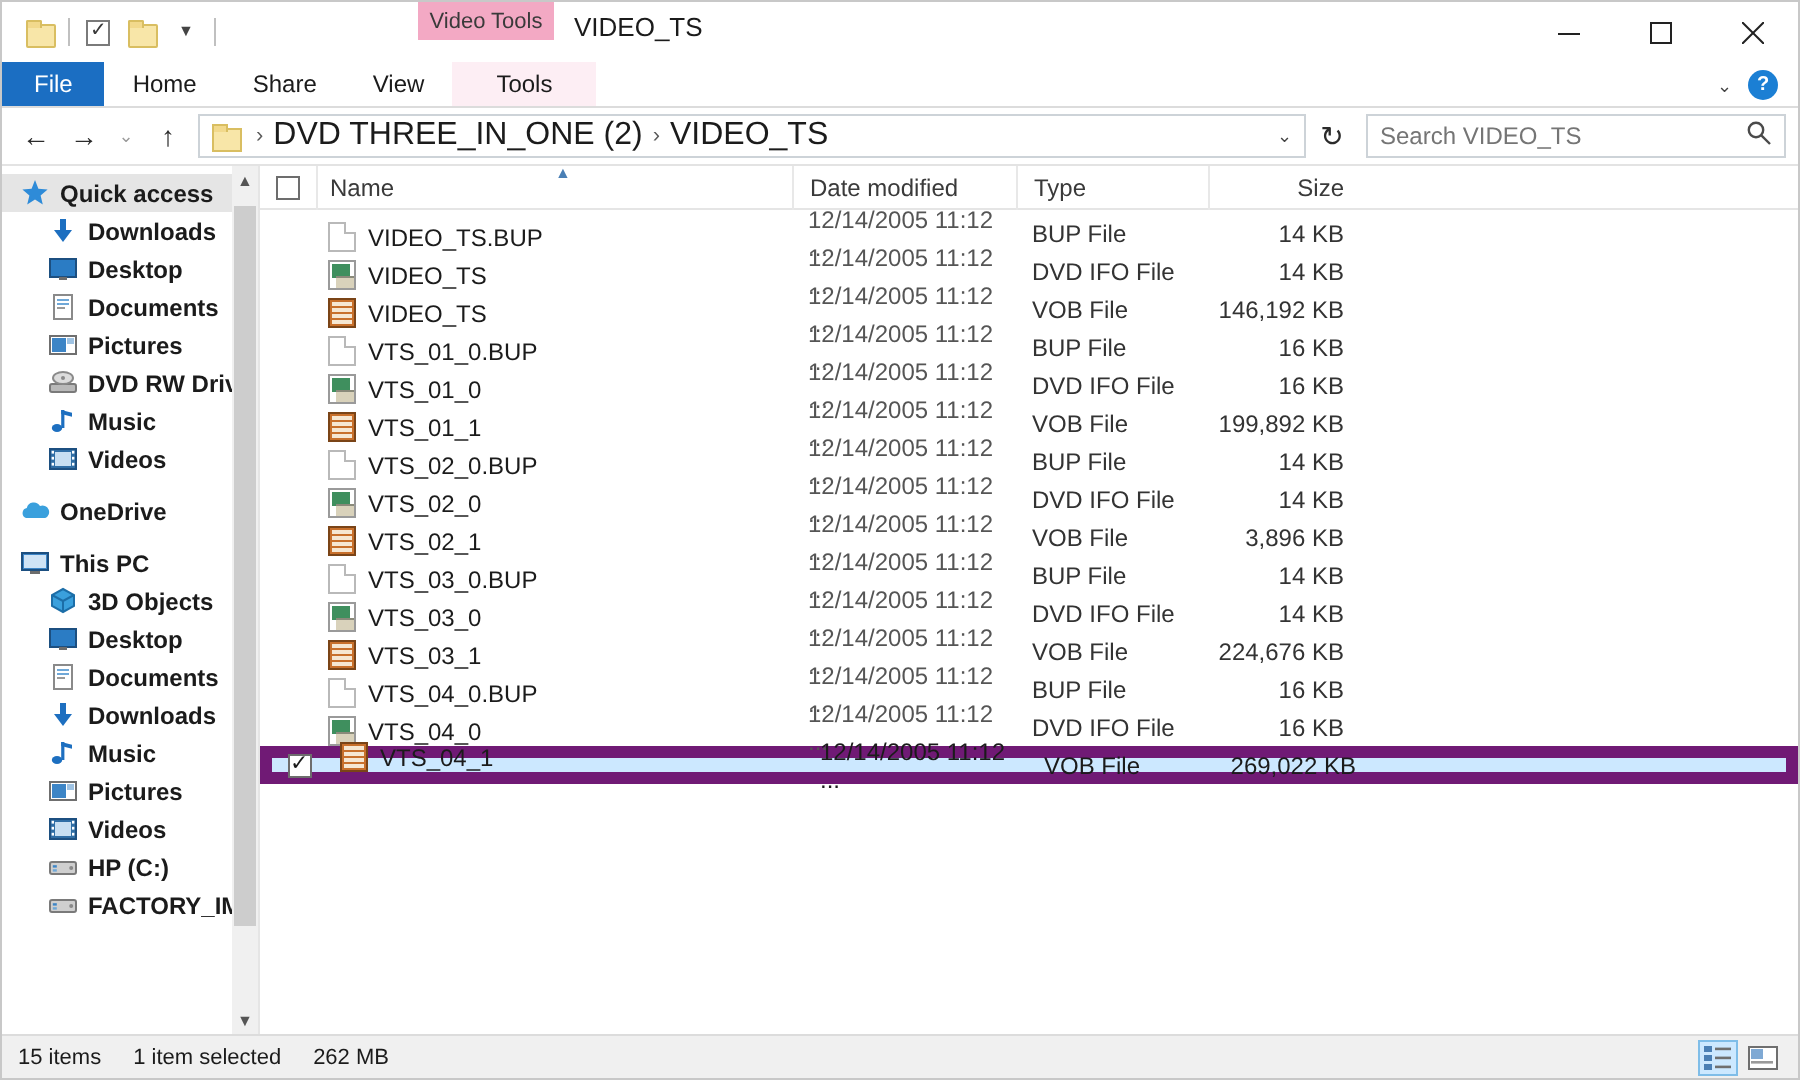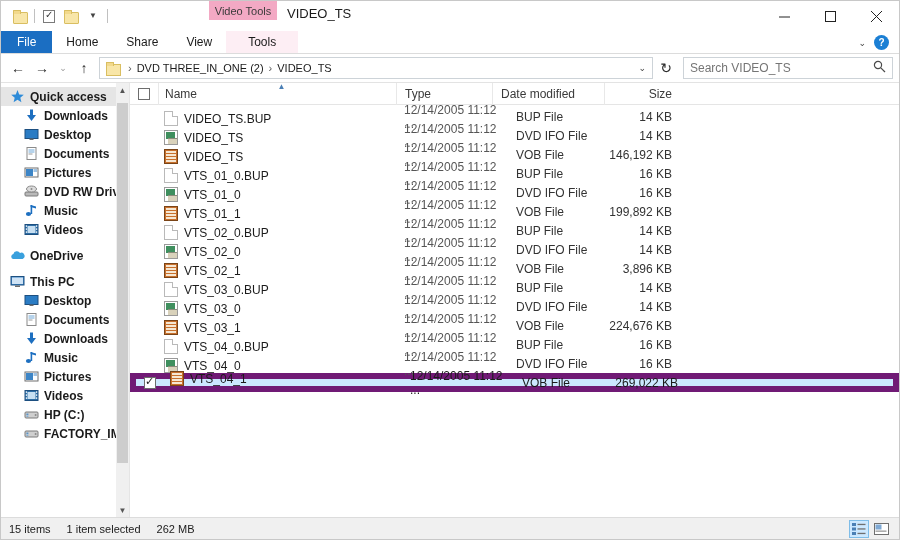--- a/index.html
+++ b/index.html
@@ -58,21 +58,21 @@
              color: #2b2b2b; font-size: 14px; }
   .nav-btn.dim { color: #9a9a9a; font-size: 9px; width: 16px; }
   #crumbbox { flex: 1; height: 22px; border: 1px solid #cdd3d8; background: #fff; display: flex;
               align-items: center; padding: 0 4px; gap: 2px; margin-left: 2px; }
   .crumb-folder { width: 14px; height: 11px; position: relative; margin: 0 3px 0 2px; }
   .crumb-folder:before { content: ""; position: absolute; left: 0; top: 1px; width: 13px; height: 10px;
       background: #f8e6a8; border: 1px solid #d9be61; }
   .crumb-folder:after { content: ""; position: absolute; left: 0; top: -1px; width: 6px; height: 3px;
       background: #f2d98c; border: 1px solid #d9be61; border-bottom: none; }
   .crumb-sep { color: #5a5a5a; font-size: 11px; padding: 0 3px; }
-  .crumb-text { font-size: 11px; color: #1b1b1b; }
+  .crumb-text { font-size: 16px; color: #1b1b1b; }
   #crumb-right { margin-left: auto; display: flex; align-items: center; gap: 4px; padding-right: 2px; }
   #searchbox { width: 210px; height: 22px; border: 1px solid #cdd3d8; background: #fff; display: flex;
                align-items: center; padding: 0 6px; margin-left: 4px; }
   #search-input { flex: 1; border: none; outline: none; font-size: 12px; color: #5c5c5c;
                   font-family: "Liberation Sans", sans-serif; background: transparent; }
   #search-icon { color: #4a4a4a; font-size: 12px; }
 
   
   #body { flex: 1; display: flex; min-height: 0; border-top: 1px solid #e3e3e3; }
 
@@ -344,20 +344,30 @@
                 <rect x="1" y="2.5" width="13" height="8.5" fill="#3d85c6" stroke="#1c4f80"></rect>
                 <rect x="2" y="3.5" width="11" height="6.5" fill="#cfe3f5"></rect>
                 <rect x="5" y="11.5" width="5" height="1.5" fill="#6d6d6d"></rect>
               </svg>
             </span>
             <span class="lbl">This PC</span>
           </div>
           <div class="nav-item lvl1">
             <span class="ico">
               <svg width="15" height="15" viewBox="0 0 15 15">
+                <polygon points="7.5,1.5 13,4.5 13,10 7.5,13 2,10 2,4.5" fill="#3aa0dd" stroke="#1c6ea8"></polygon>
+                <polyline points="2,4.5 7.5,7.5 13,4.5" fill="none" stroke="#1c6ea8"></polyline>
+                <line x1="7.5" y1="7.5" x2="7.5" y2="13" stroke="#1c6ea8"></line>
+              </svg>
+            </span>
+            <span class="lbl">3D Objects</span>
+          </div>
+          <div class="nav-item lvl1">
+            <span class="ico">
+              <svg width="15" height="15" viewBox="0 0 15 15">
                 <rect x="1" y="2.5" width="13" height="9" fill="#2b7cc4" stroke="#1c4f80"></rect>
                 <rect x="5.5" y="11.5" width="4" height="1.5" fill="#6d6d6d"></rect>
               </svg>
             </span>
             <span class="lbl">Desktop</span>
           </div>
           <div class="nav-item lvl1">
             <span class="ico">
               <svg width="15" height="15" viewBox="0 0 15 15">
                 <rect x="3" y="1.5" width="9" height="12" fill="#fff" stroke="#8a8a8a"></rect>
@@ -446,25 +456,25 @@
 
     <div id="filepane">
       <div id="colheader">
         <div class="col col-check">
           <span class="hdr-check"></span>
         </div>
         <div class="col col-name">
           <span class="sortmark">▲</span>
           <span>Name</span>
         </div>
+        <div class="col col-date">
+          <span>Date modified</span>
+        </div>
         <div class="col col-type">
           <span>Type</span>
-        </div>
-        <div class="col col-date">
-          <span>Date modified</span>
         </div>
         <div class="col col-size">
           <span>Size</span>
         </div>
       </div>
       <div id="rows">
           <div class="row">
             <div class="cell c-check"></div>
             <div class="cell c-name">
               <span class="fico bup"></span>

